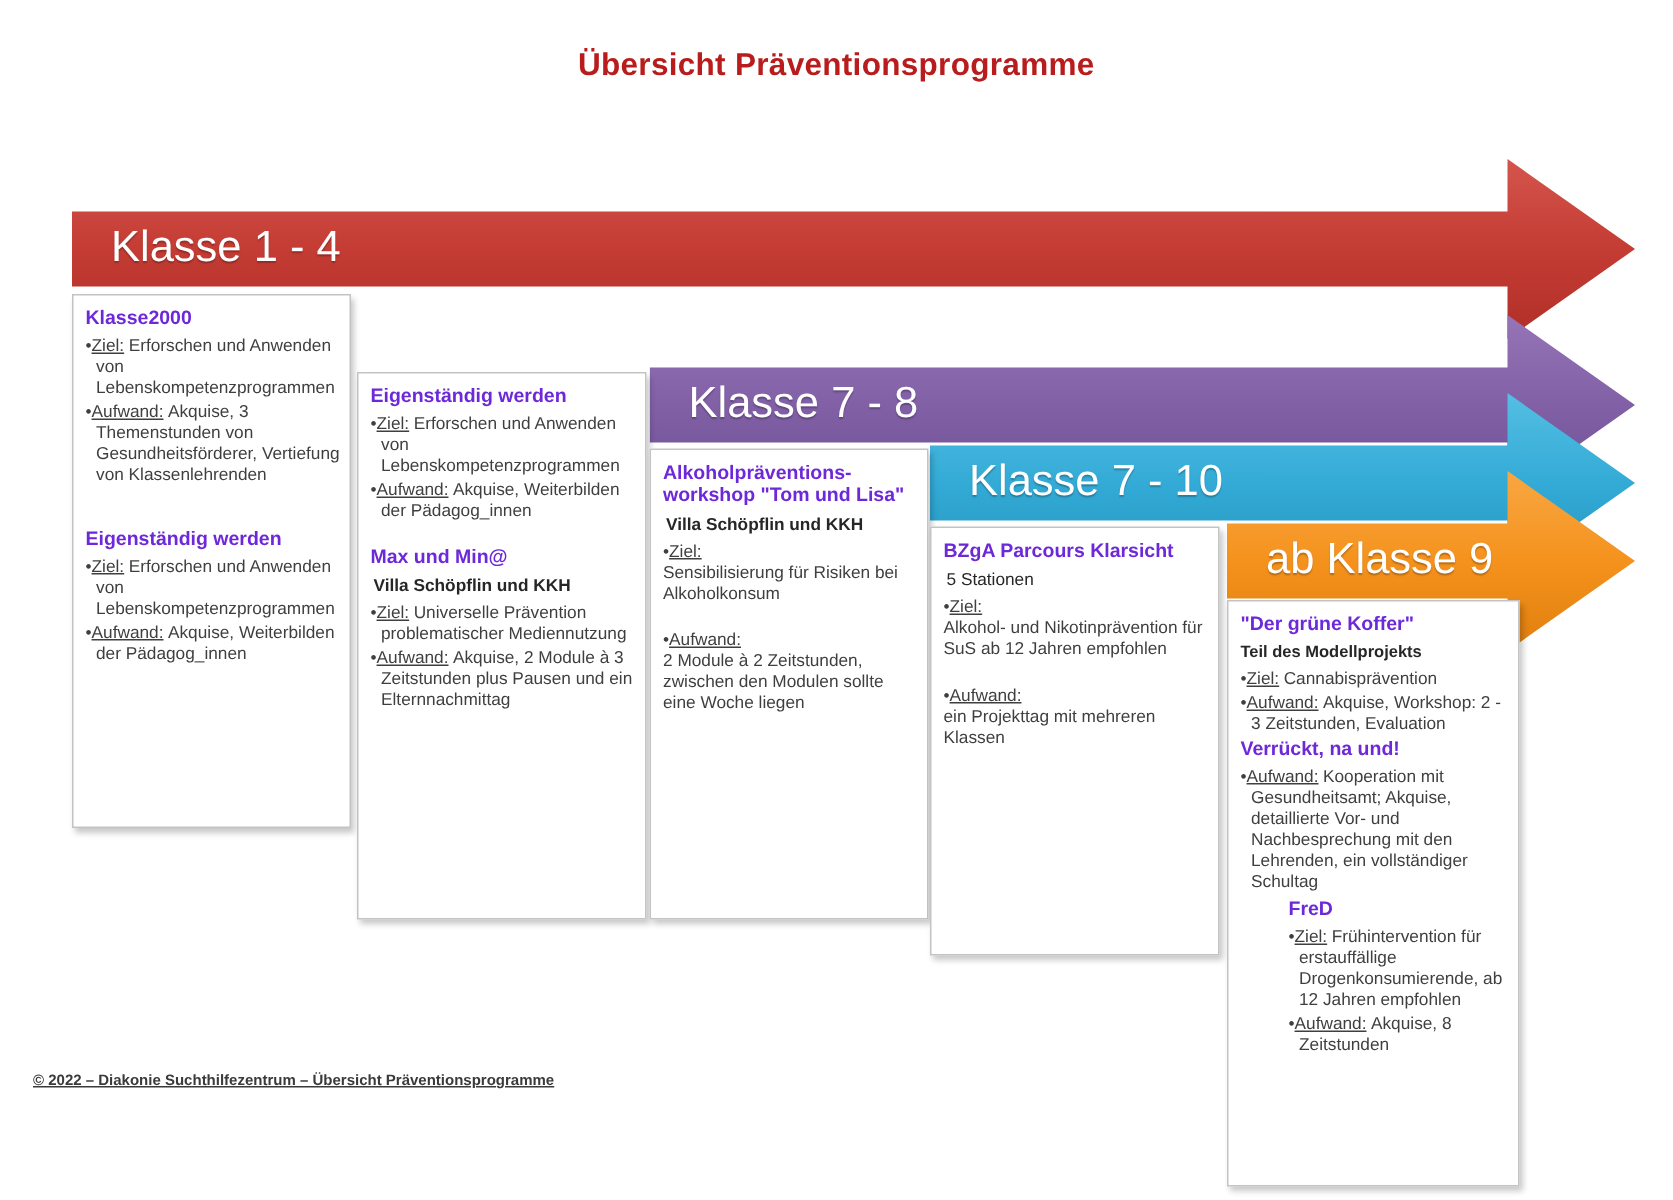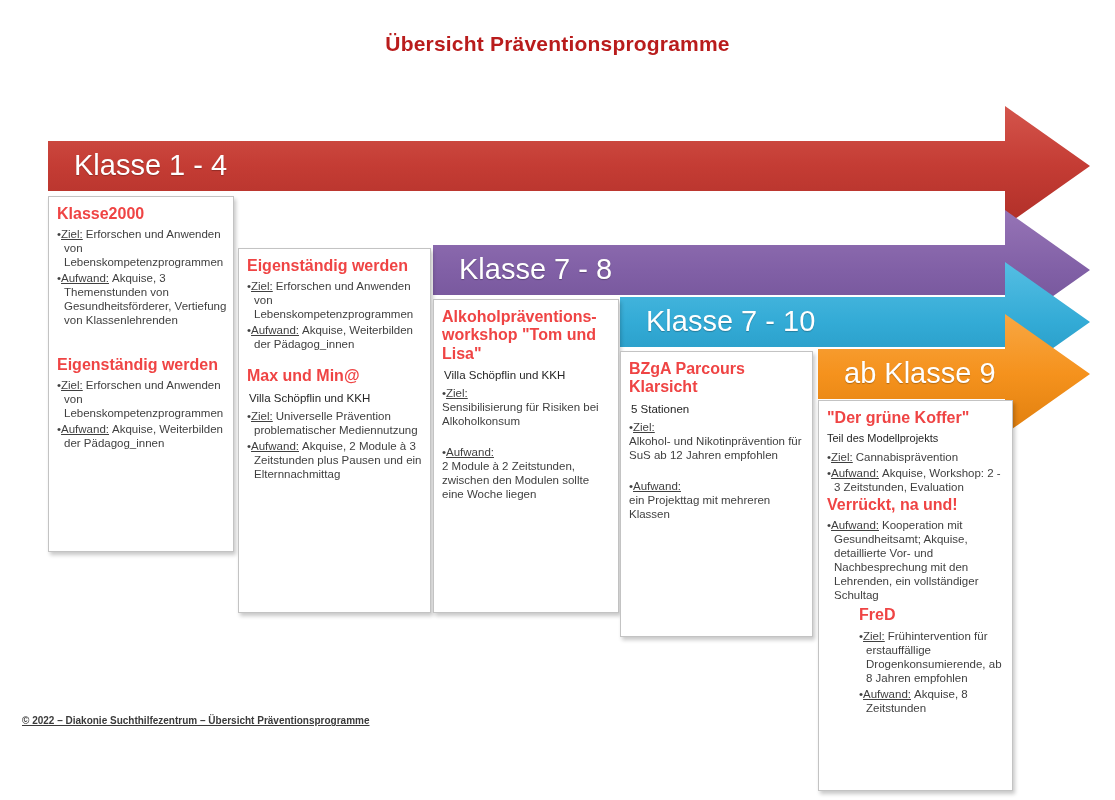--- a/index.html
+++ b/index.html
@@ -46,25 +46,25 @@
     border:1px solid #c3c3c3; box-shadow:2px 3px 4px rgba(0,0,0,0.22);
     padding:7px 6px 8px 8px; box-sizing:border-box; z-index:6;
     color:#3f3f3f; font-size:11.5px; line-height:1.22;
   }
   .card-1 { left:48px;  top:196px; width:186px; min-height:356px; }
   .card-2 { left:238px; top:248px; width:193px; min-height:365px; }
   .card-3 { left:433px; top:299px; width:186px; min-height:314px; }
   .card-4 { left:620px; top:351px; width:193px; min-height:286px; }
   .card-5 { left:818px; top:400px; width:195px; min-height:391px; z-index:7; }
   .prog-name {
-    font-weight:bold; color:#ef4444; font-size:16px; margin:1px 0 4px 0;
+    font-weight:bold; color:#6d28d9; font-size:13px; margin:1px 0 4px 0;
     line-height:1.15;
   }
   .prog-sub {
-    font-weight:normal; color:#262626; font-size:11.5px; margin:5px 0 4px 2px;
+    font-weight:bold; color:#262626; font-size:11.5px; margin:5px 0 4px 2px;
   }
   .prog + .prog { margin-top:16px; }
   .prog.gap-lg { margin-top:28px; }
   .prog.gap-sm { margin-top:6px; }
   .bullet { padding-left:7px; text-indent:-7px; margin:1px 0 2px 0; }
   .bullet::before { content:"\2022"; }
   .bullet .lbl { text-decoration:underline; margin-right:3px; }
   .bullet.block { padding-left:0; text-indent:0; margin-top:2px; }
   .bullet.block .btxt { display:block; }
   .bullet.gap-before { margin-top:17px; }
@@ -140,20 +140,20 @@
       <div class="prog-sub" style="font-size:11px; margin-left:0;">Teil des Modellprojekts</div>
       <div class="bullet"><span class="lbl">Ziel:</span><span class="btxt">Cannabisprävention</span></div>
       <div class="bullet"><span class="lbl">Aufwand:</span><span class="btxt">Akquise, Workshop: 2 - 3 Zeitstunden, Evaluation</span></div>
     </div>
     <div class="prog gap-sm" style="margin-top:2px;">
       <div class="prog-name">Verrückt, na und!</div>
       <div class="bullet"><span class="lbl">Aufwand:</span><span class="btxt">Kooperation mit Gesundheitsamt; Akquise, detaillierte Vor- und Nachbesprechung mit den Lehrenden, ein vollständiger Schultag</span></div>
     </div>
     <div class="prog gap-sm" style="margin-top:4px;margin-left:32px;">
       <div class="prog-name">FreD</div>
-      <div class="bullet"><span class="lbl">Ziel:</span><span class="btxt">Frühintervention für erstauffällige Drogenkonsumierende, ab 8 Jahren empfohlen</span></div>
+      <div class="bullet"><span class="lbl">Ziel:</span><span class="btxt">Frühintervention für erstauffällige Drogenkonsumierende, ab 12 Jahren empfohlen</span></div>
       <div class="bullet"><span class="lbl">Aufwand:</span><span class="btxt">Akquise, 8 Zeitstunden</span></div>
     </div>
   </div>
 
   <div class="slide-footer">© 2022 – Diakonie Suchthilfezentrum – Übersicht Präventionsprogramme</div>
 
 </div>
 
 </body></html>

